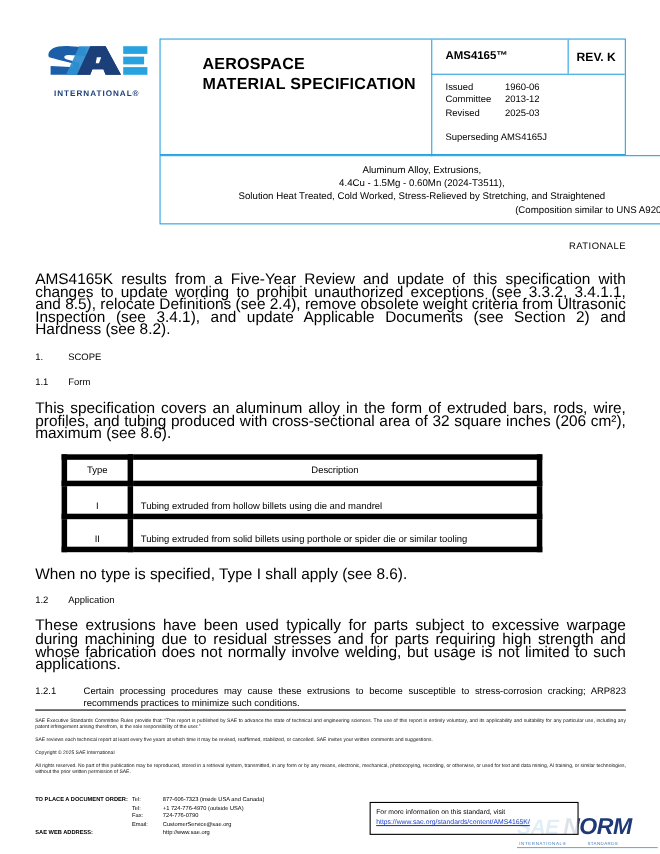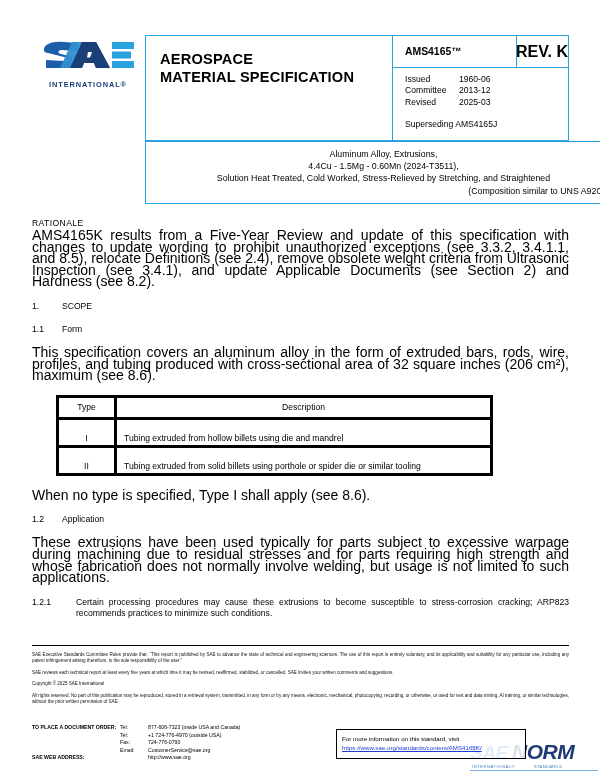--- a/index.html
+++ b/index.html
@@ -66,20 +66,21 @@
     flex-direction: column;
     justify-content: flex-start;
     padding: 14px 0 0 14px;
   }
   .hdr-title-line {
     font-size: 14.6px;
     font-weight: bold;
     line-height: 18px;
     letter-spacing: 0.2px;
     white-space: nowrap;
+    margin-left: 24px;
   }
   .vdiv {
     position: absolute;
     top: 0;
     width: 0;
     border-left: 1.6px solid #29a3e0;
     height: 106px;
   }
   .vdiv-main { left: 246px; }
   .vdiv-rev  { left: 370px; height: 31px; }
@@ -99,21 +100,21 @@
     box-sizing: border-box;
     font-size: 10.4px;
     font-weight: bold;
   }
   .hdr-rev {
     position: absolute;
     left: 370px; top: 0;
     width: 52px; height: 31px;
     display: flex; align-items: center; justify-content: center;
     box-sizing: border-box;
-    font-size: 16px;
+    font-size: 11px;
     font-weight: bold;
   }
   .hdr-dates {
     position: absolute;
     left: 246px; top: 31px;
     width: 176px; height: 74px;
     padding: 7px 0 0 13px;
     box-sizing: border-box;
     font-size: 8.6px;
   }
@@ -143,24 +144,24 @@
   .subtitle-line.right { text-align: right; }
 
   
   .body-area {
     position: absolute;
     left: 32px;
     top: 218px;
     width: 537px;
   }
   .rationale-head {
-    text-align: left;
+    text-align: right;
     font-size: 8.6px;
     letter-spacing: 0.4px;
-    margin-bottom: 2px;
+    margin-bottom: 20px;
   }
   p.para {
     font-size: 14px;
     line-height: 11.6px;
     margin: 0 0 13px 0;
     text-align: justify;
   }
   .sec-head {
     font-size: 8.6px;
     margin: 0 0 13px 0;
@@ -178,21 +179,21 @@
   .hang .sec-body { flex: 1; text-align: justify; }
 
   
   .type-table {
     border-collapse: collapse;
     width: 437px;
     margin: 0 0 14px 24px;
     font-size: 8.6px;
   }
   .type-table td, .type-table th {
-    border: 3px solid #000000;
+    border: 5px solid #000000;
     padding: 0;
     font-weight: normal;
     margin-top: 36px;
   }
   .type-table .col-type {
     width: 55px;
     text-align: center;
     height: 19px;
   }
   .type-table .col-desc {

